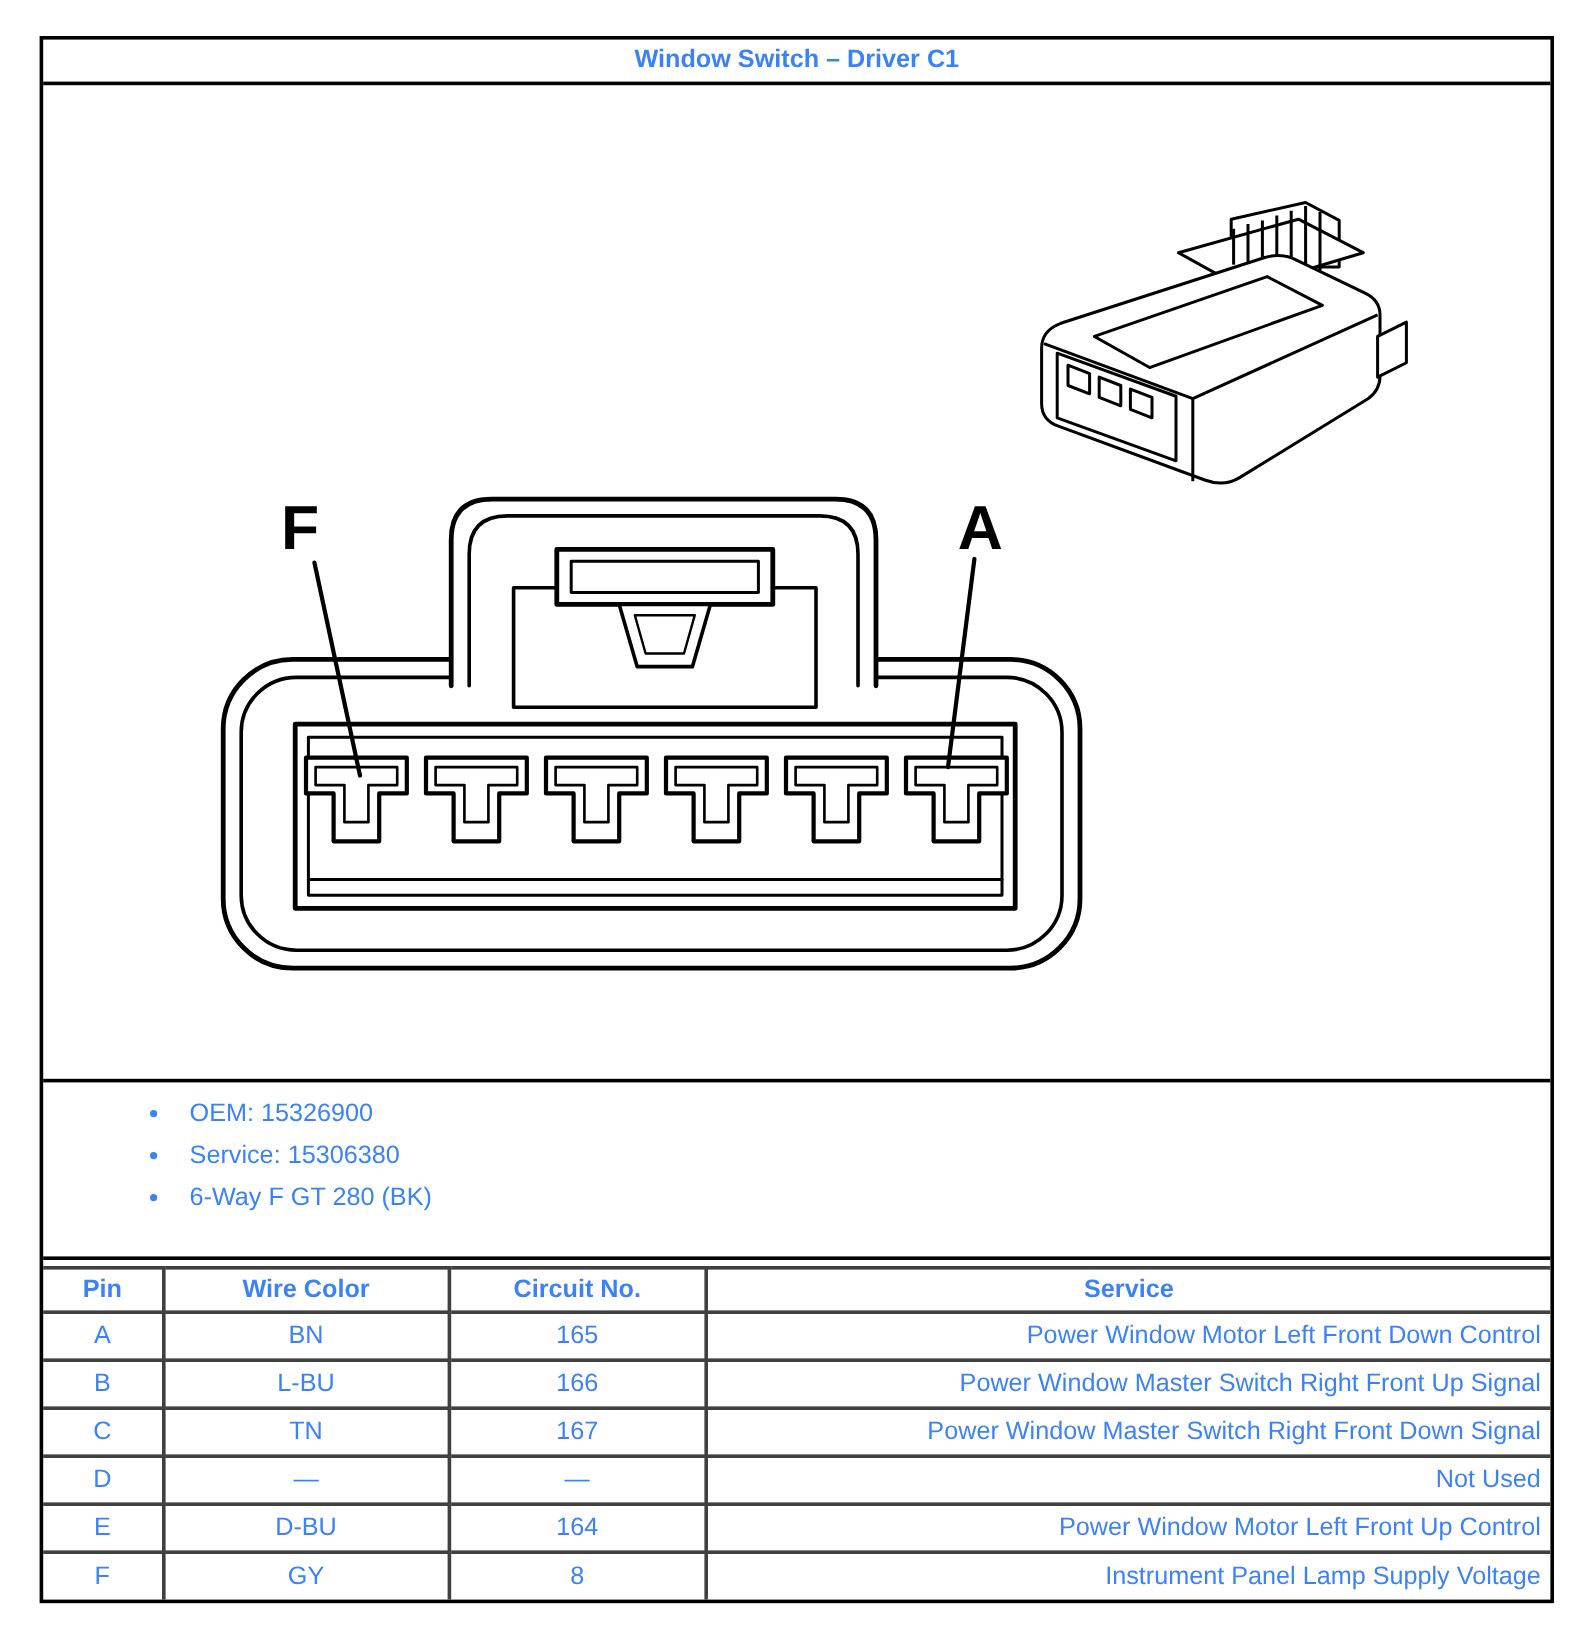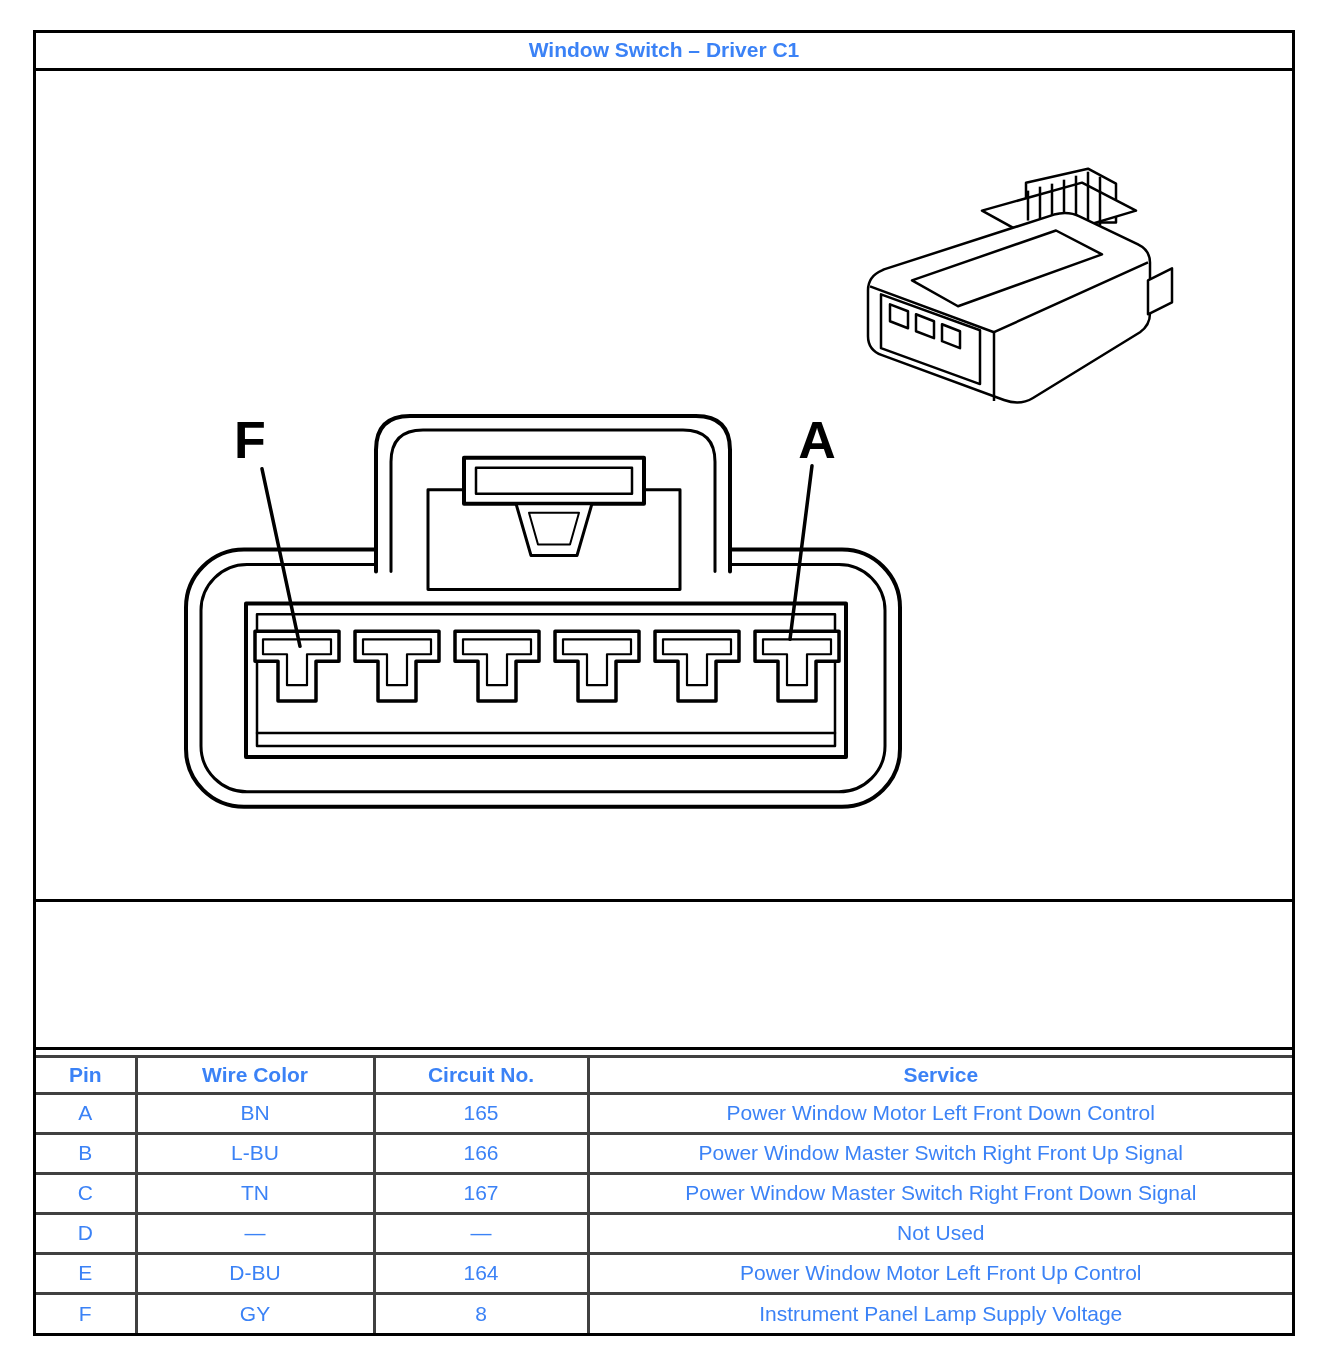--- a/index.html
+++ b/index.html
@@ -36,21 +36,21 @@
   table.pins{
     border-collapse:collapse;width:100%;font-size:21px;
     table-layout:fixed;flex:0 0 auto;
   }
   table.pins th,table.pins td{
     border:3px solid #404040;padding:0 8px;box-sizing:border-box;
     text-align:center;overflow:hidden;white-space:nowrap;
   }
   table.pins th{height:37px;font-weight:bold;}
   table.pins td{height:40px;}
-  table.pins td.fn{text-align:center;margin-left:18px;}
+  table.pins td.fn{text-align:right;margin-left:18px;}
   table.pins tr > *:first-child{border-left:none;}
   table.pins tr > *:last-child{border-right:none;}
   table.pins tbody tr:last-child > *{border-bottom:none;}
 </style>
 </head>
 <body>
 
 <div class="page">
   <div class="sheet">
 
@@ -114,20 +114,27 @@
           <line x1="226" y1="399" x2="264" y2="577" stroke-width="3.5"></line>
           <line x1="776" y1="396" x2="754" y2="570" stroke-width="3.5"></line>
         </g>
 
         <text x="214" y="388" font-size="52" font-weight="bold" text-anchor="middle" font-family="Liberation Sans, sans-serif" fill="#000">F</text>
         <text x="781" y="388" font-size="52" font-weight="bold" text-anchor="middle" font-family="Liberation Sans, sans-serif" fill="#000">A</text>
       </svg>
     </div>
 
     <div class="part-info">
+      <div class="right">
+        <ul class="bullets">
+          <li>OEM: 15326900</li>
+          <li>Service: 15306380</li>
+          <li>6-Way F GT 280 (BK)</li>
+        </ul>
+      </div>
     </div>
 
     <div class="spacer"></div>
 
     <table class="pins">
       <colgroup>
         <col style="width:100px">
           <col style="width:238px">
           <col style="width:214px">
           <col>

